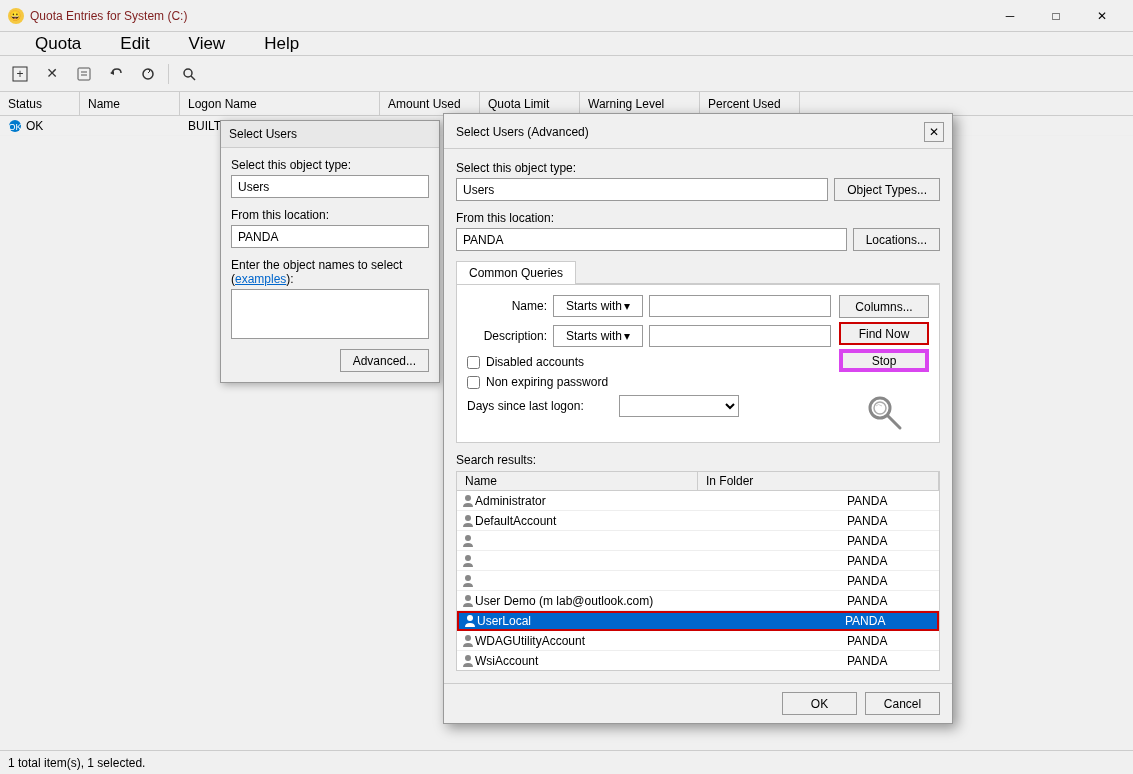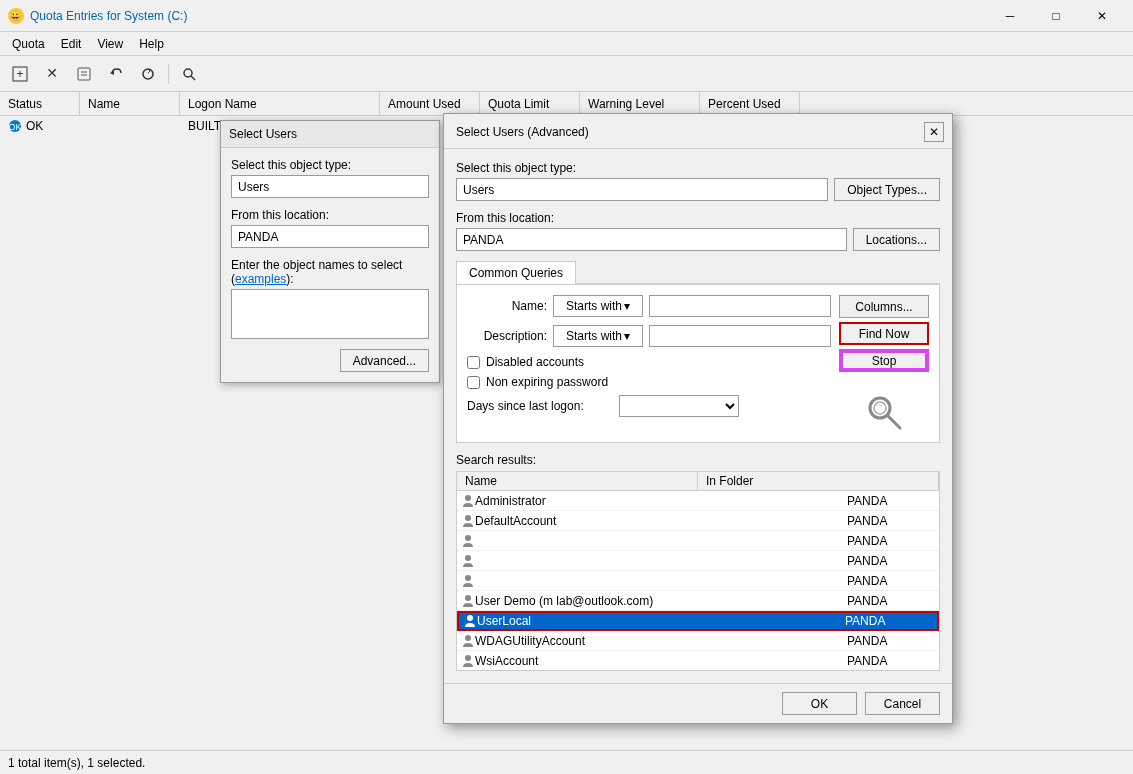--- a/index.html
+++ b/index.html
@@ -33,21 +33,21 @@
       height: 16px;
       background: #f5c842;
       border-radius: 50%;
       display: flex;
       align-items: center;
       justify-content: center;
       font-size: 10px;
     }
     .title-bar-text {
       font-size: 12px;
-      color: #0369a1;
+      color: #7f1d1d;
     }
     .title-bar-controls {
       display: flex;
       gap: 0;
     }
     .title-bar-btn {
       width: 46px;
       height: 32px;
       border: none;
       background: transparent;
@@ -63,21 +63,22 @@
       background: #f0f0f0;
       height: 24px;
       display: flex;
       align-items: center;
       padding: 0 4px;
       border-bottom: 1px solid #ccc;
     }
     .menu-item {
       padding: 2px 8px;
       cursor: pointer;
-      font-size: 12px;
+      font-size: 17px;
+      margin-left: 23px;
     }
 
     
     .toolbar {
       background: #f0f0f0;
       height: 36px;
       display: flex;
       align-items: center;
       padding: 0 6px;
       gap: 4px;

